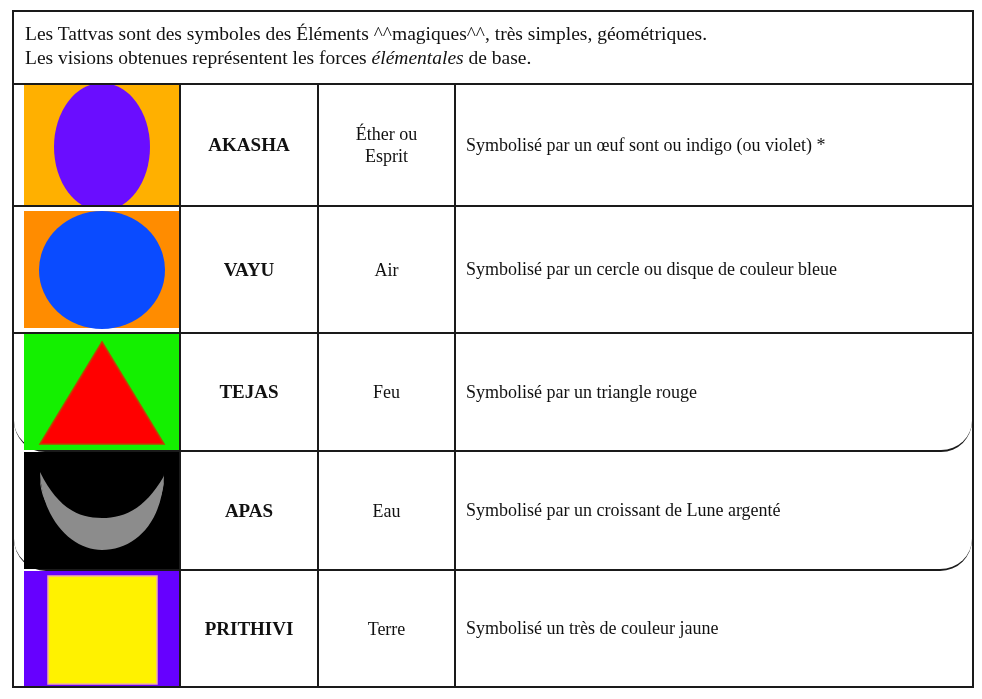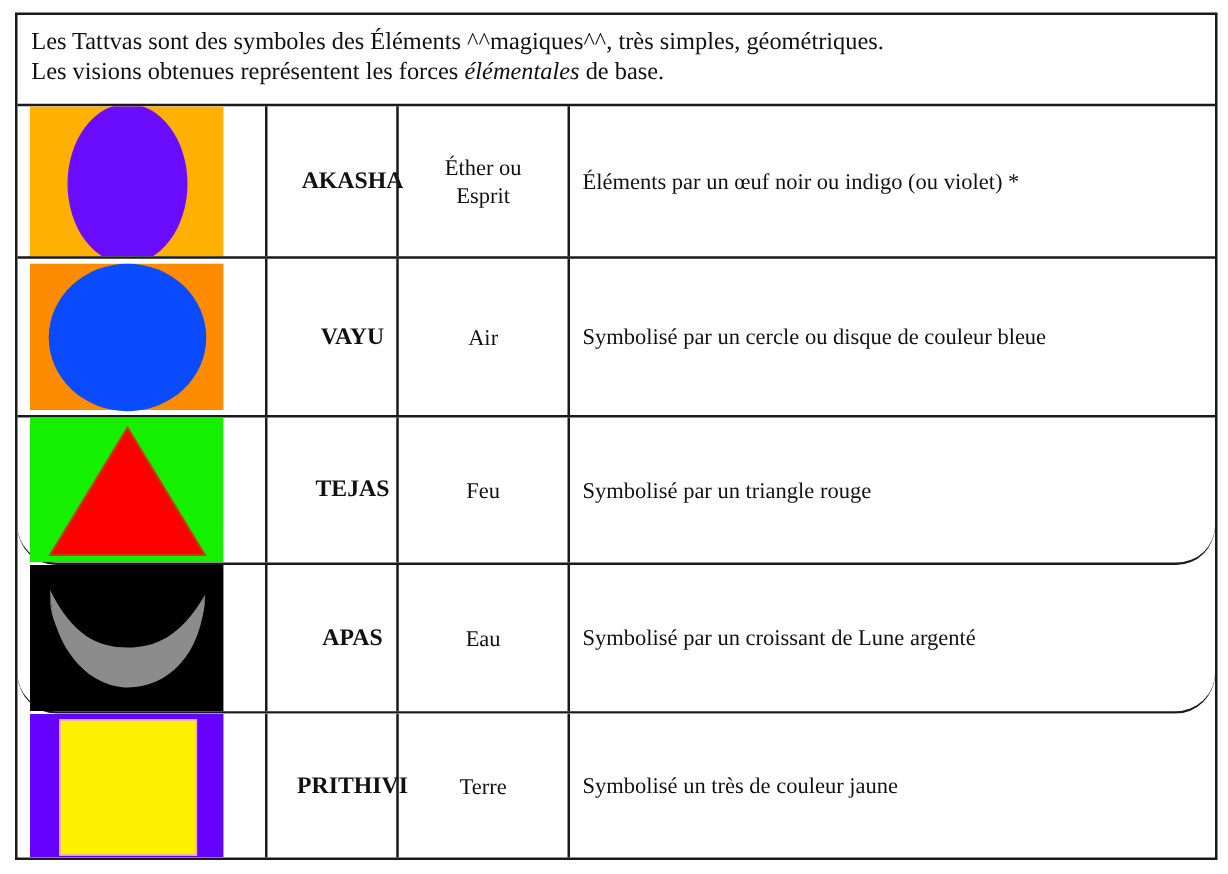--- a/index.html
+++ b/index.html
@@ -62,21 +62,20 @@
       overflow: hidden;
     }
     .cell-img svg { display: block; width: 155px; height: 100%; }
     .cell-name {
       left: 165px;
       width: 138px;
       border-left: 2px solid #1a1a1a;
       justify-content: center;
       font-weight: bold;
       font-size: 19px;
-      margin-left: 33px;
     }
     .cell-element {
       left: 303px;
       width: 137px;
       border-left: 2px solid #1a1a1a;
       justify-content: center;
       text-align: center;
       font-size: 18px;
       line-height: 22px;
     }
@@ -107,21 +106,21 @@
         <ellipse cx="78" cy="62" rx="48" ry="64" fill="#6a0dff"></ellipse>
       </svg>
     </div>
     <div class="cell cell-name">AKASHA</div>
     <div class="cell cell-element">
       <div>
         <span>Éther ou</span>
         <span>Esprit</span>
       </div>
     </div>
-    <div class="cell cell-desc">Éléments par un œuf noir ou indigo (ou violet) *</div>
+    <div class="cell cell-desc">Symbolisé par un œuf sont ou indigo (ou violet) *</div>
   </div>
 
   <div class="row" style="top:195px;height:127px;">
     <div class="cell cell-img">
       <svg viewBox="0 0 155 125" preserveAspectRatio="none">
         <rect x="0" y="0" width="155" height="125" fill="#ffffff"></rect>
         <rect x="0" y="4" width="155" height="117" fill="#ff8c00"></rect>
         <ellipse cx="78" cy="63" rx="63" ry="59" fill="#0a4bff"></ellipse>
       </svg>
     </div>

